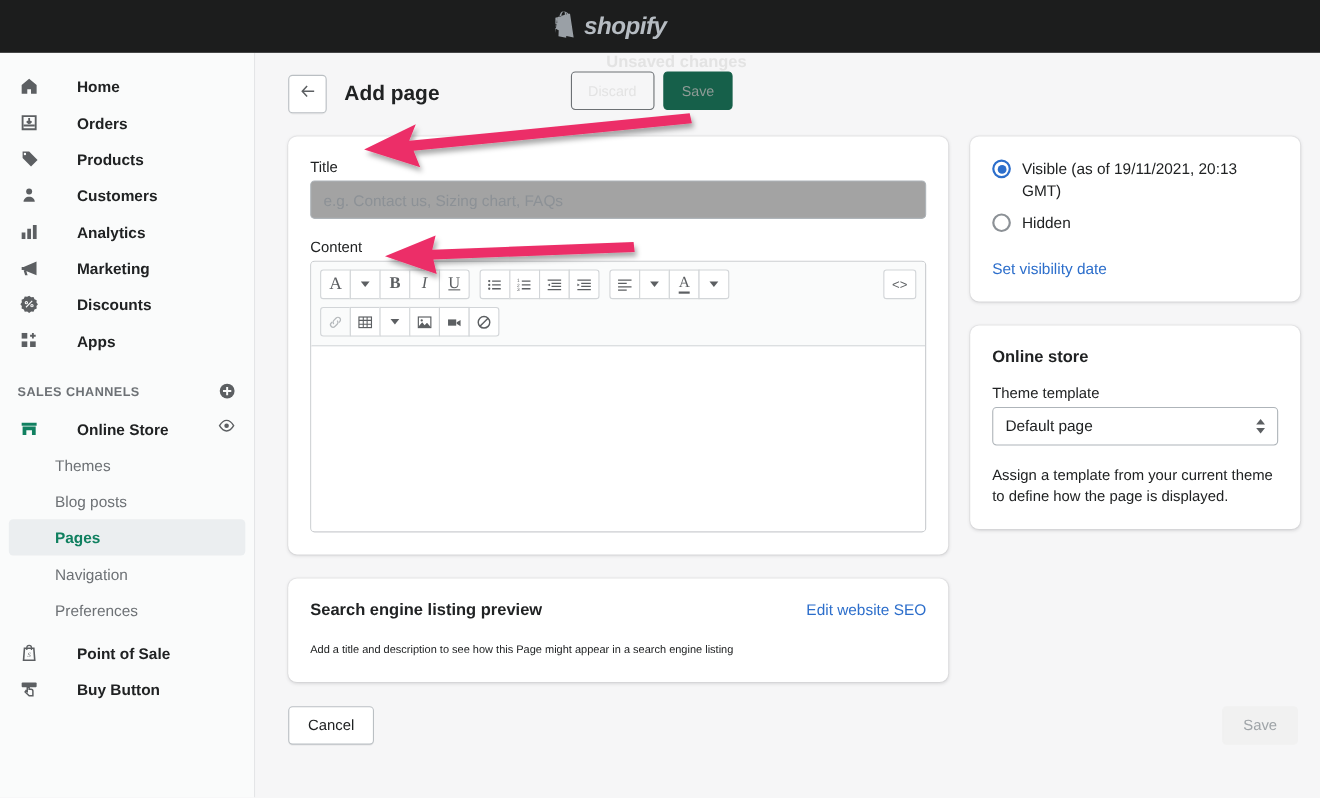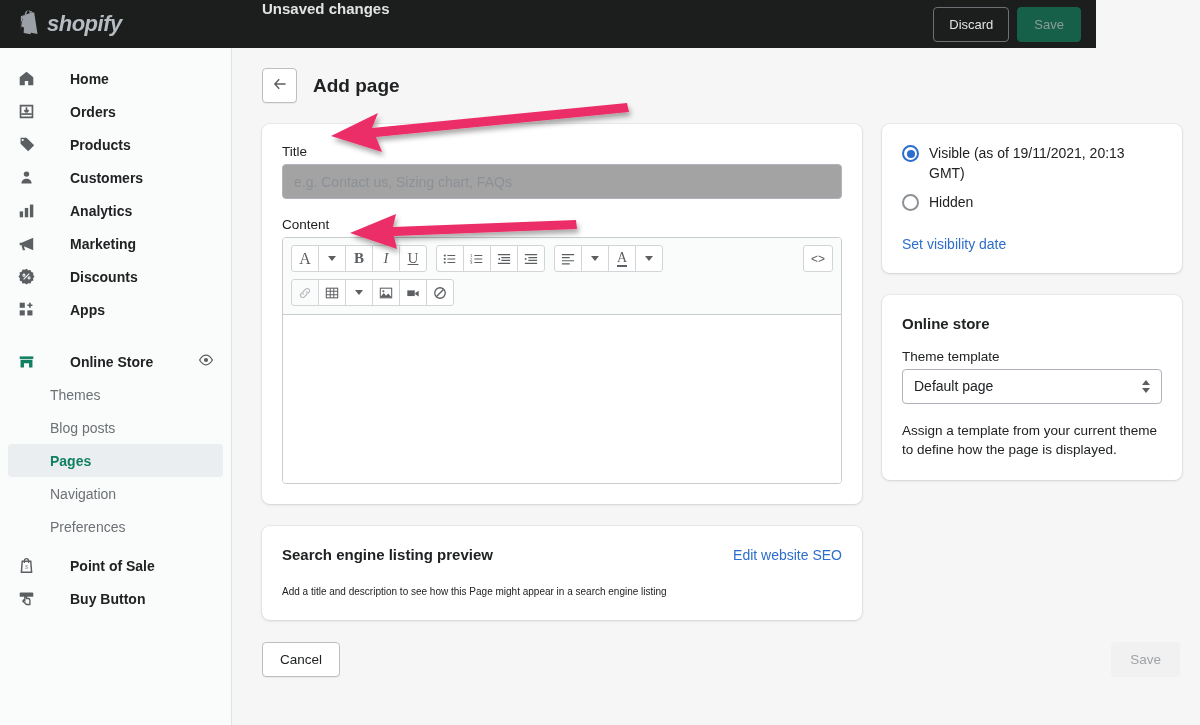--- a/index.html
+++ b/index.html
@@ -6,23 +6,24 @@
   html, body {
     width: 1200px; height: 725px;
     font-family: "Liberation Sans", sans-serif;
     background: #f6f6f7;
     overflow: hidden;
   }
   #app { position: relative; width: 1200px; height: 725px; }
 
   
   .topbar {
-    position: absolute; top: 0; left: 0; width: 1096px; height: 48px;
-    background: #1c1d1d; display: flex; 
+    position: absolute; top: 0; left: 0; width: 1200px; height: 48px;
+    background: #1c1d1d; display: flex; align-items: center;
     z-index: 30;
+    flex-direction: column;
   }
   .logo-zone {
     width: 232px; height: 48px; display: flex; align-items: center;
     padding-left: 16px; flex: none;
   }
   .logo-bag { flex: none; }
   .logo-word {
     font-size: 22px; font-style: italic; font-weight: bold;
     color: #b6bcc2; letter-spacing: -0.5px; margin-left: 5px;
   }
@@ -269,20 +270,29 @@
             <rect x="2" y="11" width="6" height="6" fill="#5c5f62"></rect>
             <rect x="11" y="11" width="6" height="6" fill="#5c5f62"></rect>
             <path d="M14 2v6M11 5h6" stroke="#5c5f62" stroke-width="2"></path>
           </svg>
       </span>
       <span class="lbl">Apps</span>
     </div>
 
     <div class="nav-gap"></div>
 
+    <div class="section-title">
+      <span>SALES CHANNELS</span>
+      <span class="plus-icon">
+        <svg width="15" height="15" viewBox="0 0 20 20">
+            <circle cx="10" cy="10" r="9" fill="#5c5f62"></circle>
+            <path d="M10 5v10M5 10h10" stroke="#fafbfb" stroke-width="2.4"></path>
+          </svg>
+      </span>
+    </div>
 
     <div class="nav-item">
       <span class="ico">
         <svg width="17" height="17" viewBox="0 0 20 20">
             <path d="M2 4h16v3H2z" fill="#108060"></path>
             <path d="M3 8h14v9h-4v-5H7v5H3z" fill="#108060"></path>
           </svg>
       </span>
       <span class="lbl">Online Store</span>
       <span class="eye-icon">

